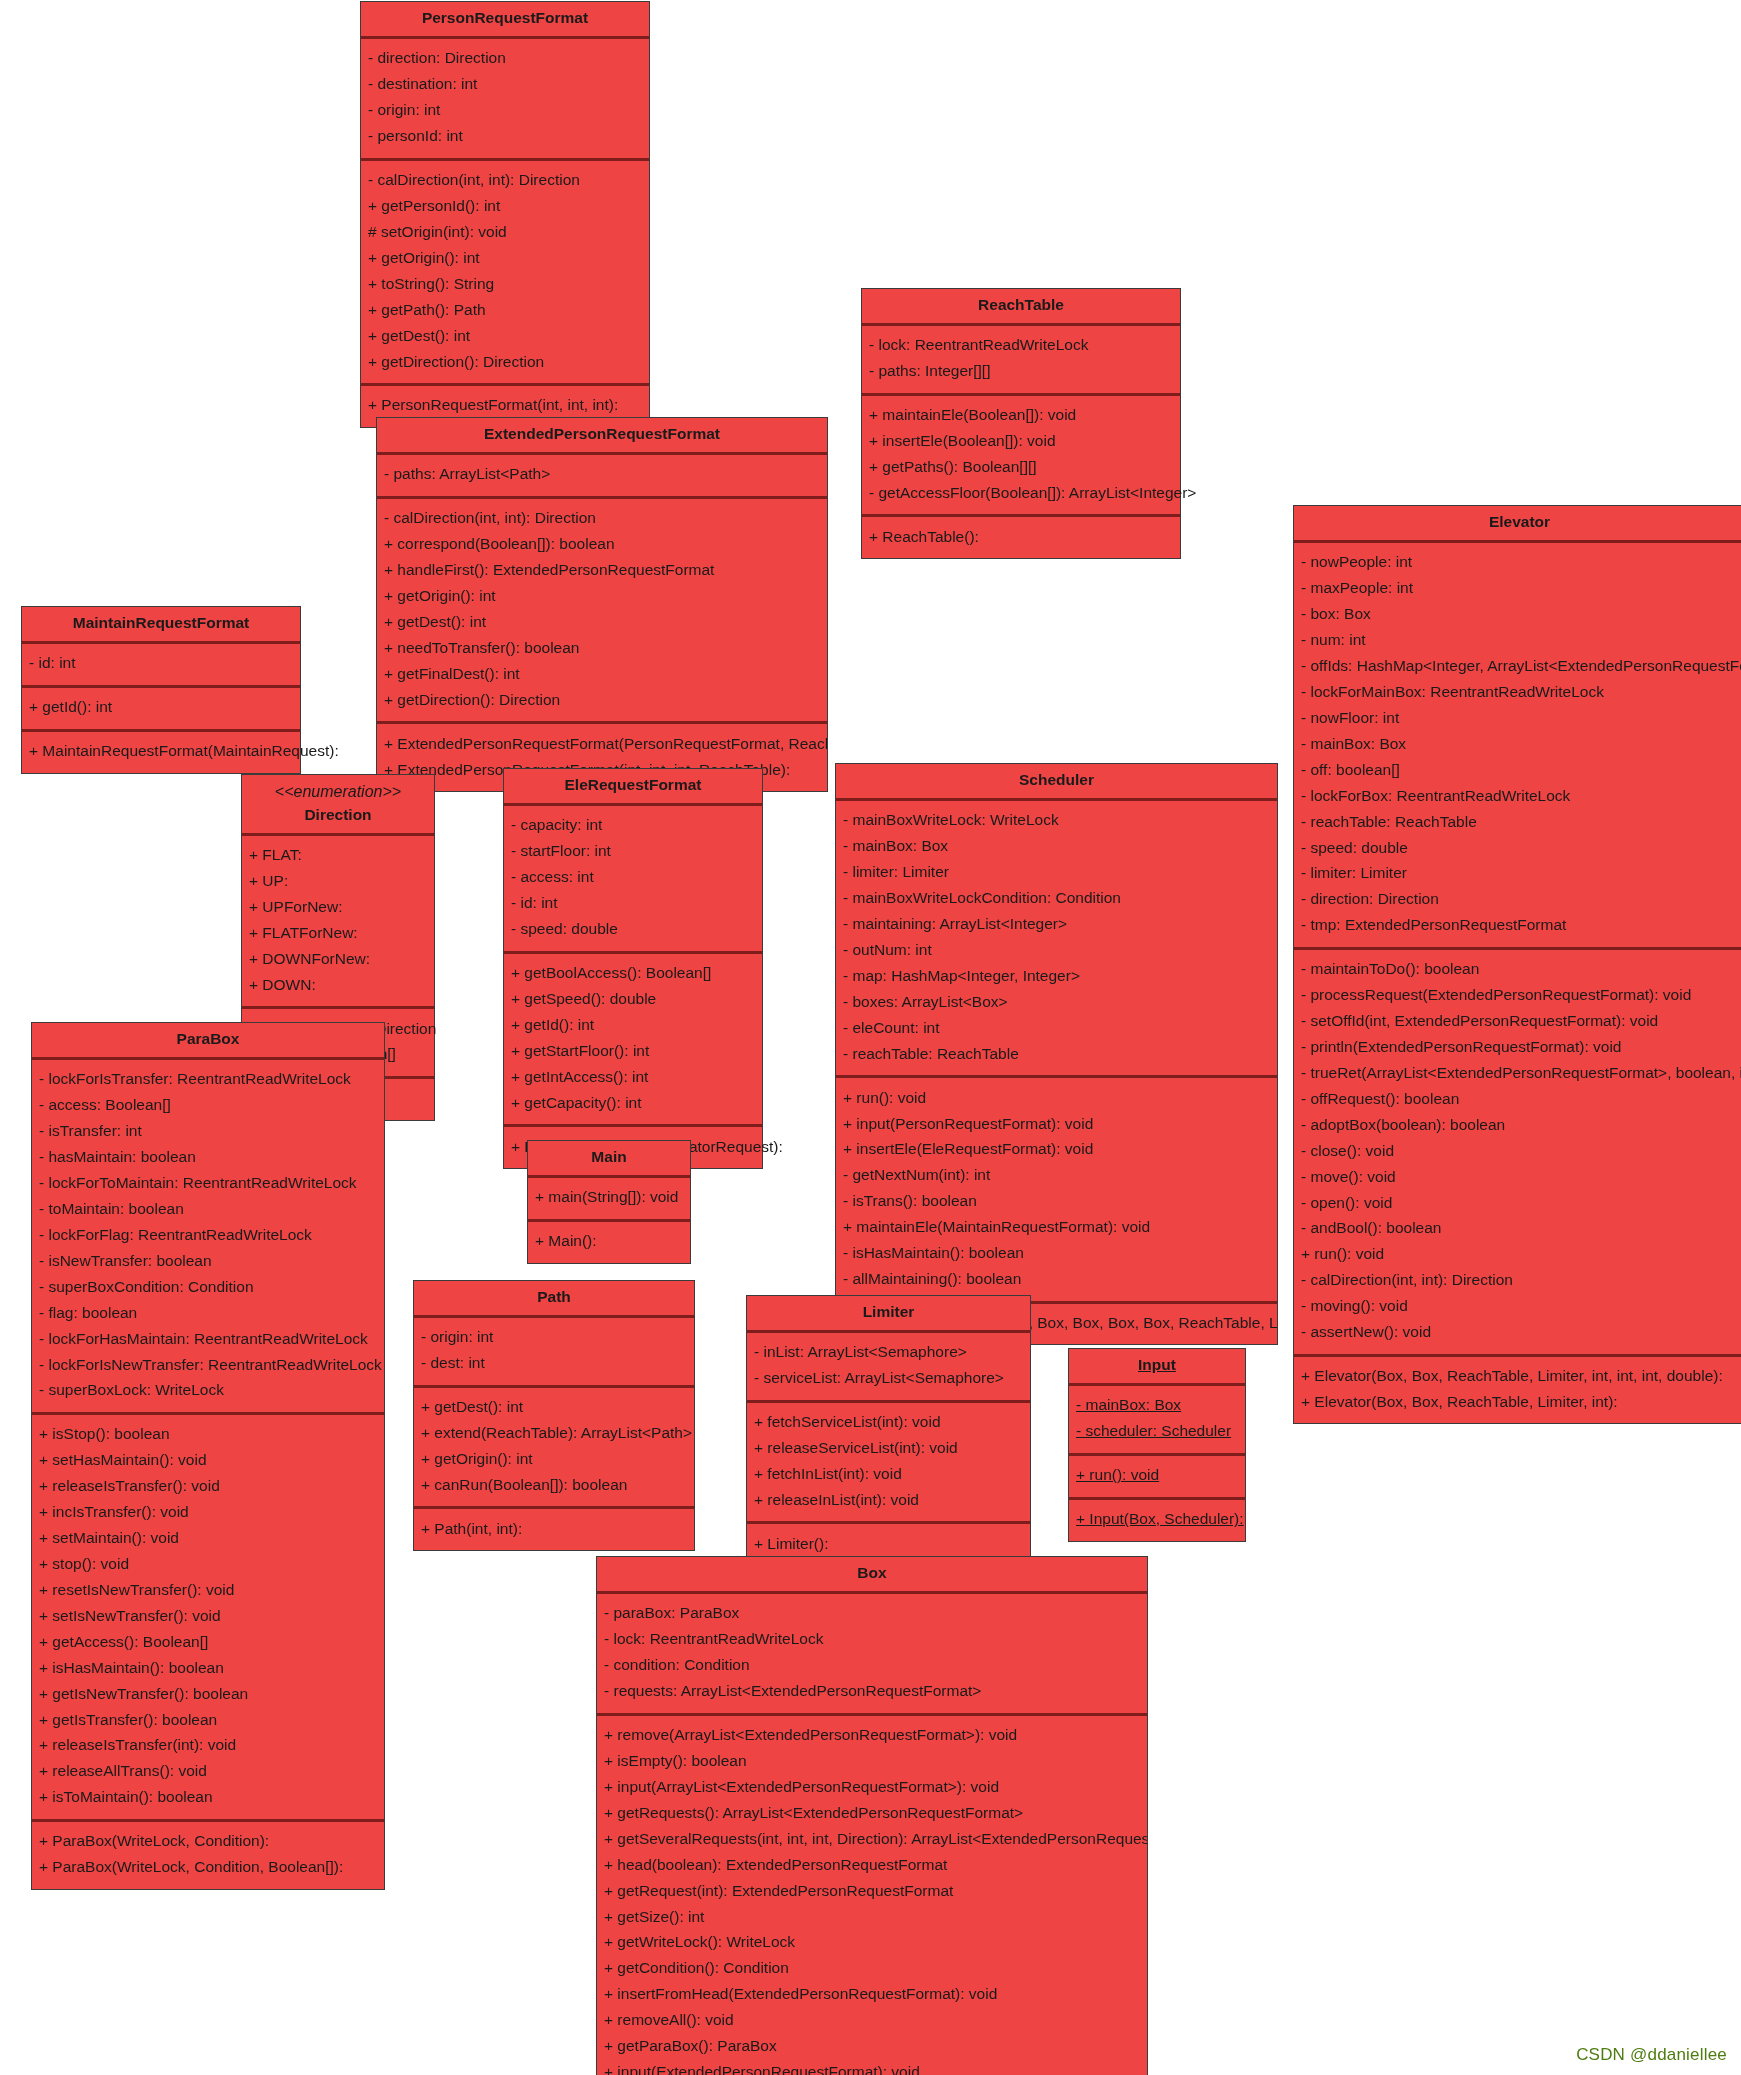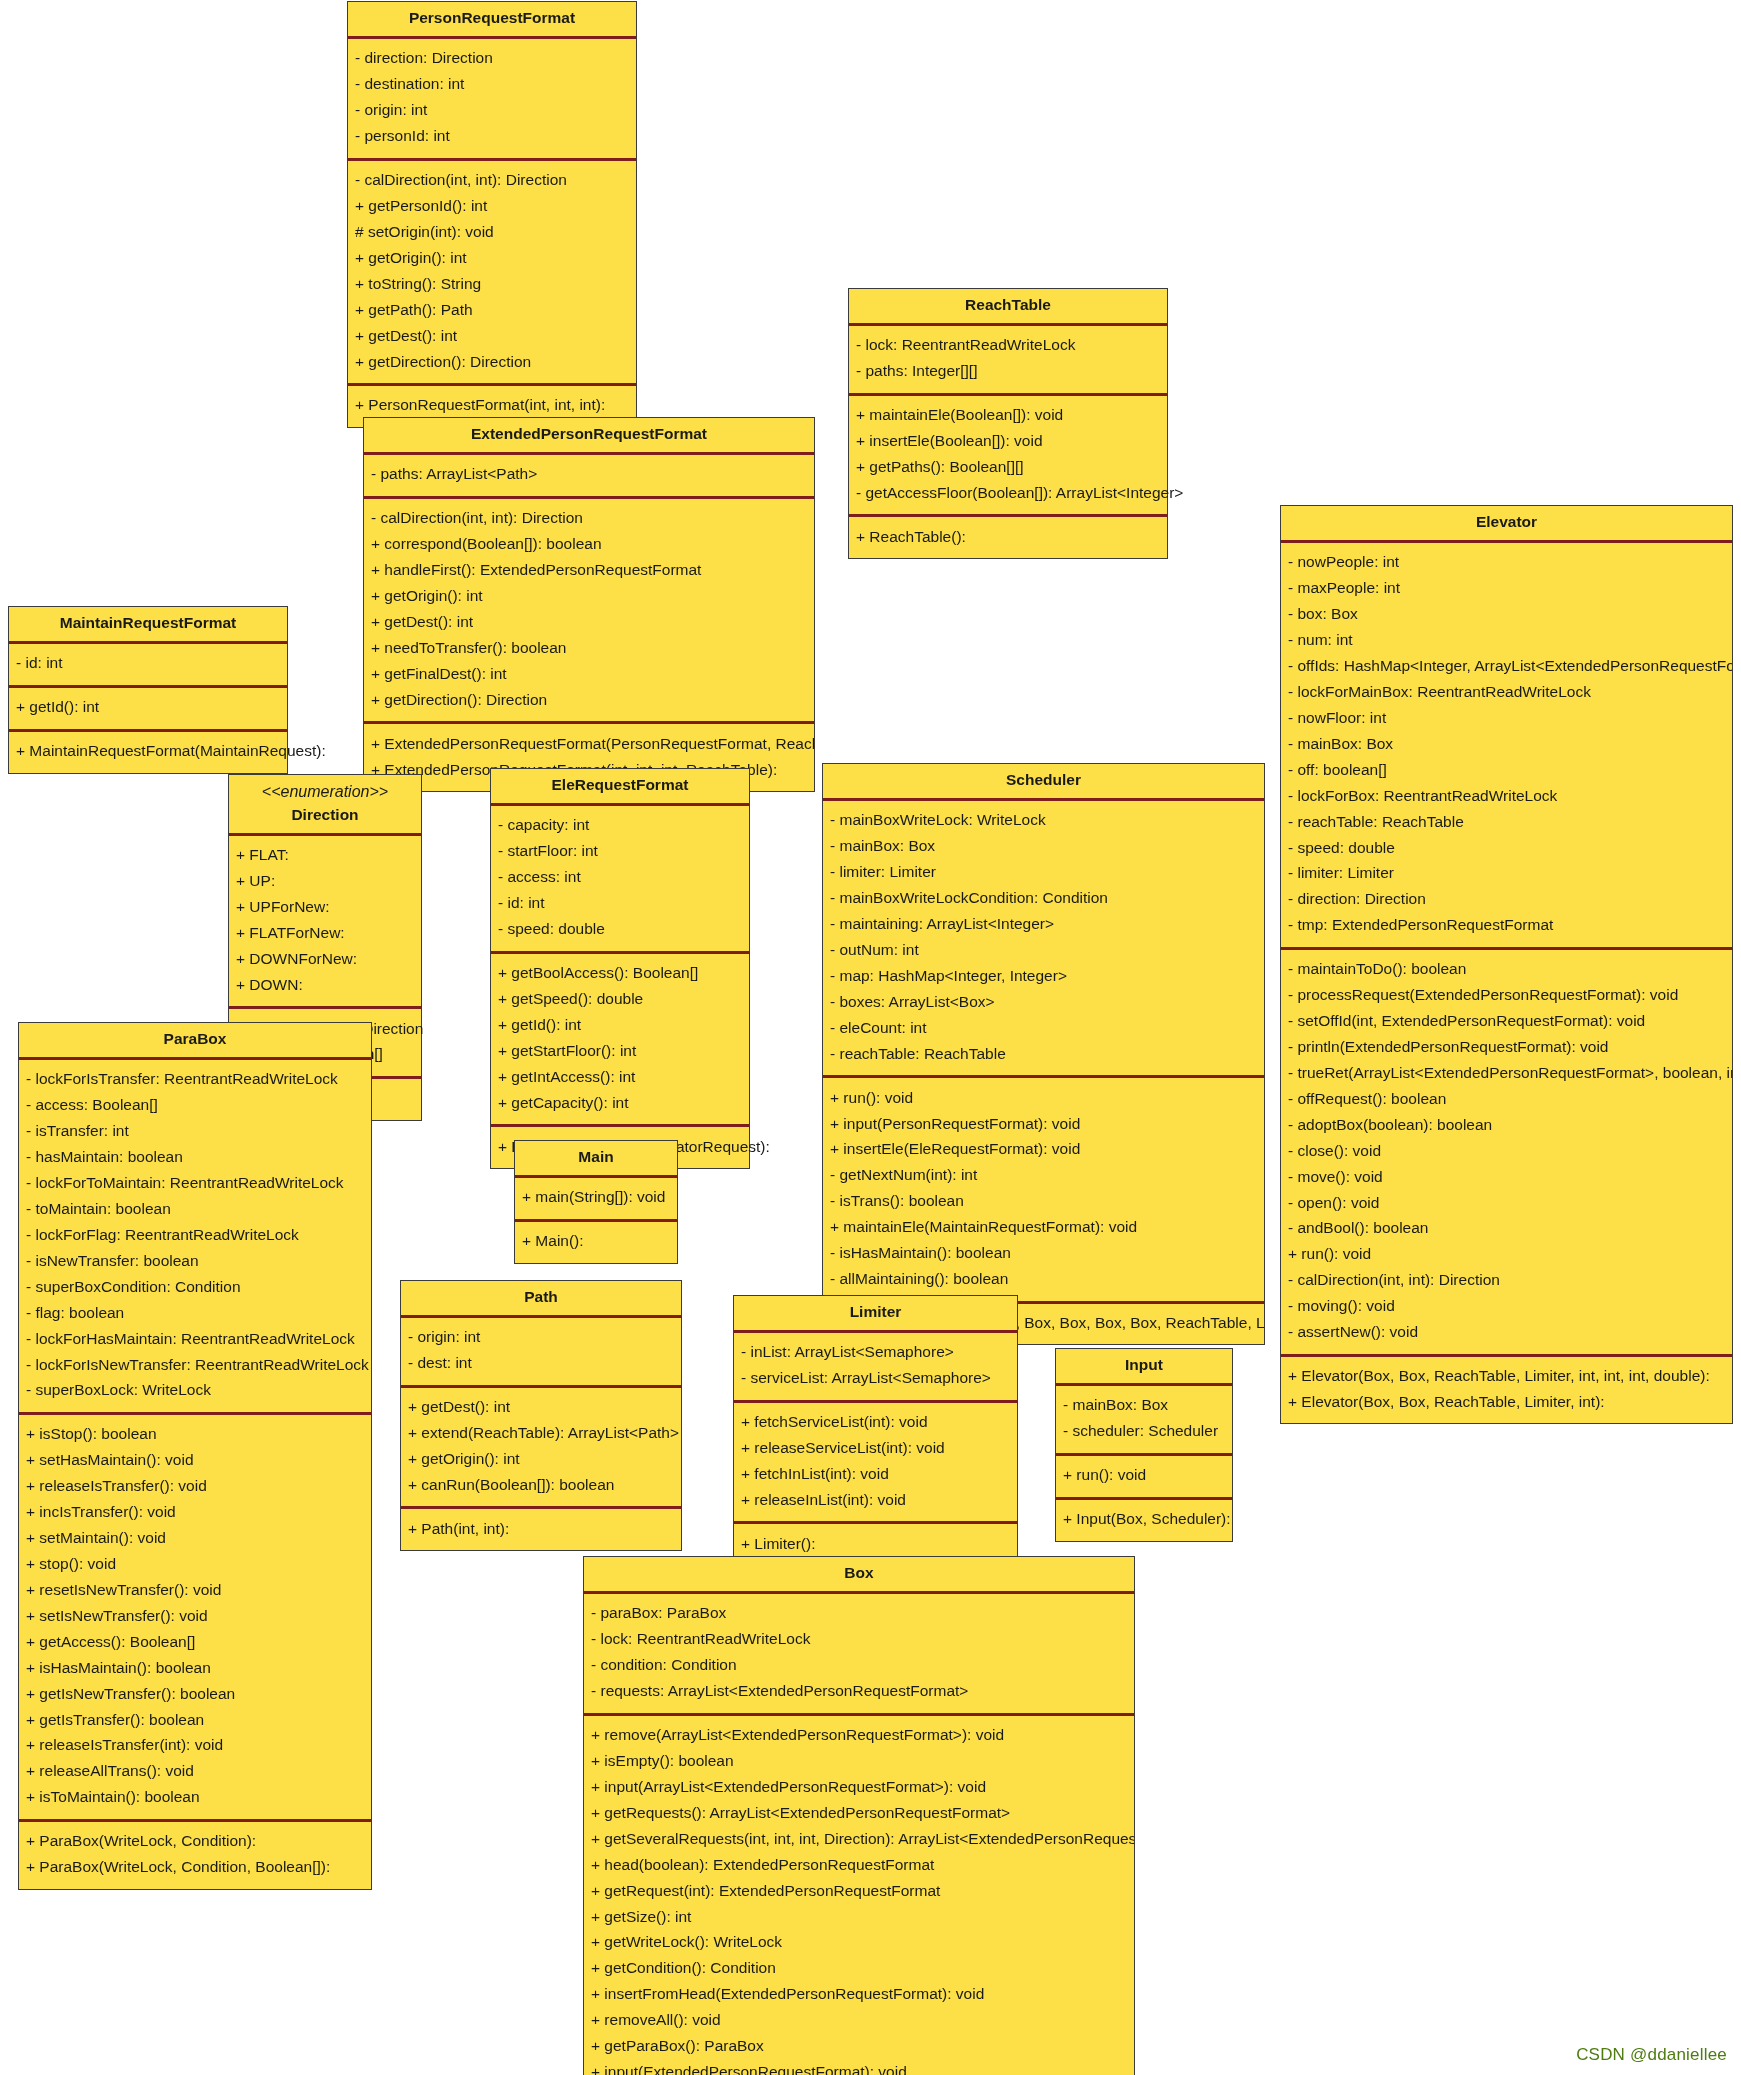--- a/index.html
+++ b/index.html
@@ -15,23 +15,24 @@
     position: relative;
     width: 1741px;
     height: 2075px;
     background: #ffffff;
     overflow: hidden;
   }
   .uml-class {
     position: absolute;
     box-sizing: border-box;
     border: 1px solid #3b3b3b;
-    background: #fde047;
+    background: #ef4444;
     font-size: 15.5px;
     line-height: 1.35;
+    margin-left: 13px;
   }
   .uml-title {
     text-align: center;
     font-weight: bold;
     padding: 6px 8px 7px 8px;
     font-size: 15.5px;
     white-space: nowrap;
   }
   .uml-stereotype {
     display: block;
@@ -342,21 +343,21 @@
       <div class="uml-row">+ fetchServiceList(int): void</div>
       <div class="uml-row">+ releaseServiceList(int): void</div>
       <div class="uml-row">+ fetchInList(int): void</div>
       <div class="uml-row">+ releaseInList(int): void</div>
     </div>
     <div class="uml-compartment">
       <div class="uml-row">+ Limiter():</div>
     </div>
   </div>
 
-  <div class="uml-class" style="left:1055px; top:1348px; width:178px;">
+  <div class="uml-class" style="left:1055px; top:1348px; width:178px;text-decoration:underline;">
     <div class="uml-title">Input</div>
     <div class="uml-compartment">
       <div class="uml-row">- mainBox: Box</div>
       <div class="uml-row">- scheduler: Scheduler</div>
     </div>
     <div class="uml-compartment">
       <div class="uml-row">+ run(): void</div>
     </div>
     <div class="uml-compartment">
       <div class="uml-row">+ Input(Box, Scheduler):</div>

